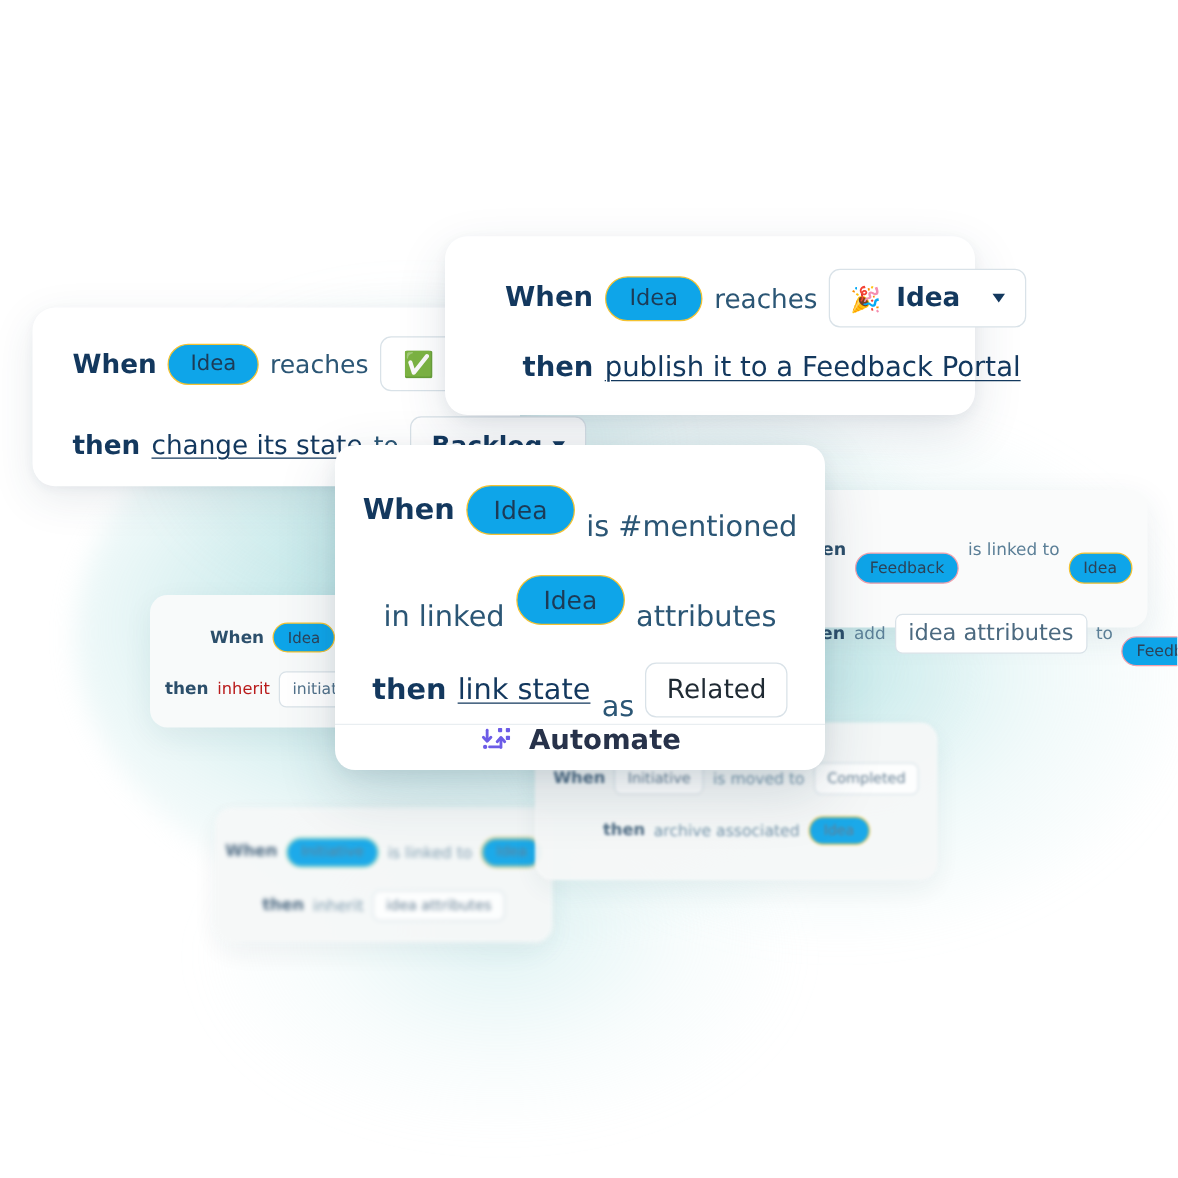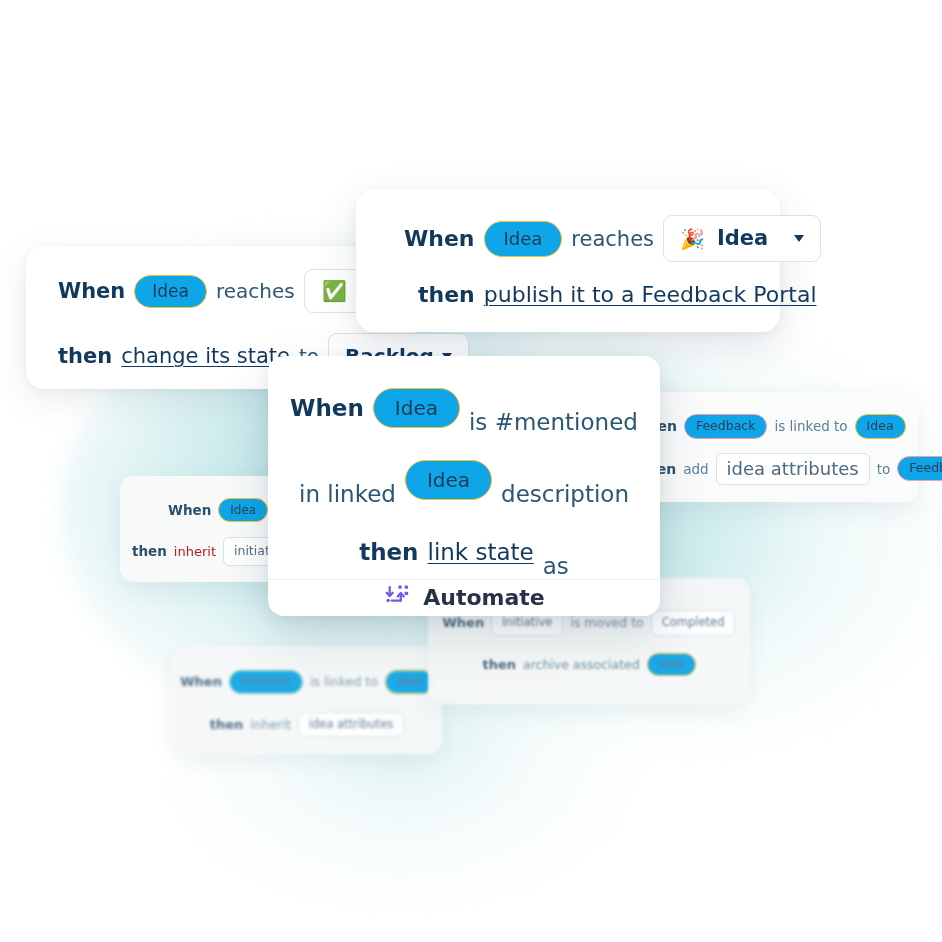--- a/index.html
+++ b/index.html
@@ -269,38 +269,38 @@
   #card-mention .t-plain { font-size: 23px; margin-top: 29px; }
   #card-mention .box.related { font-size: 21px; padding: 10px 16px; height: 44px; color: #1f2a33; }
   #card-mention .divider {
     height: 1px;
     background: #e9eef1;
     margin: 0 0 0 0;
   }
   #card-mention .footer {
     height: 62px;
     display: flex;
-    align-items: center;
+    align-items: flex-start;
     justify-content: center;
     gap: 14px;
     cursor: pointer;
   }
   #card-mention .footer .label {
     font-size: 22px;
     font-weight: 700;
     color: #27324a;
   }
 
   
   #card-feedback .row { justify-content: flex-start; }
   #card-feedback .row1 { padding-left: 18px; margin-top: 22px; font-size: 14px; gap: 7px; }
   #card-feedback .row2 { padding-left: 26px; margin-top: 14px; font-size: 14px; gap: 7px; }
   #card-feedback .t-when, #card-feedback .t-then { font-size: 14px; color: #2c4f6b; }
   #card-feedback .t-plain { font-size: 13.5px; color: #5b7f97; }
-  #card-feedback .pill { font-size: 12.5px; padding: 5px 11px; border-width: 1.3px; color: #2c4258; }
+  #card-feedback .pill { font-size: 12.5px; padding: 5px 11px; border-width: 1.3px; color: #2c4258; margin-top: 28px; }
   #card-feedback .box  { font-size: 18px; padding: 6px 10px; color: #4c6a80; border-radius: 6px; }
 
   
   #card-inherit .row { justify-content: flex-start; }
   #card-inherit .row1 { padding-left: 48px; margin-top: 22px; font-size: 13.5px; gap: 7px; }
   #card-inherit .row2 { padding-left: 12px; margin-top: 15px; font-size: 13.5px; gap: 7px; }
   #card-inherit .t-when, #card-inherit .t-then { font-size: 13.5px; color: #2c4f6b; }
   #card-inherit .t-plain { font-size: 13px; color: #b91c1c; }
   #card-inherit .pill { font-size: 12px; padding: 5px 11px; border-width: 1.3px; color: #2c4258; }
   #card-inherit .box  { font-size: 12.5px; padding: 7px 10px; color: #51718a; border-radius: 6px; }
@@ -433,26 +433,27 @@
   <div class="card" id="card-mention">
     <div class="body">
       <div class="row">
         <span class="t-when">When</span>
         <span class="pill idea">Idea</span>
         <span class="t-plain">is #mentioned</span>
       </div>
       <div class="row">
         <span class="t-plain">in linked</span>
         <span class="pill idea">Idea</span>
-        <span class="t-plain">description</span>
+        <span class="t-plain">attributes</span>
       </div>
       <div class="row">
         <span class="t-then">then</span>
         <span class="link">link state</span>
         <span class="t-plain">as</span>
+        <span class="box related">Related</span>
       </div>
     </div>
     <div class="divider"></div>
     <div class="footer">
       <span>
         <svg width="26" height="26" viewBox="0 0 24 24" fill="none">
           <rect x="14.2" y="2.2" width="3.1" height="3.1" rx="0.6" fill="#6c5ce7"></rect>
           <rect x="20.0" y="2.2" width="3.1" height="3.1" rx="0.6" fill="#6c5ce7"></rect>
           <rect x="20.0" y="8.0" width="3.1" height="3.1" rx="0.6" fill="#6c5ce7"></rect>
           <path d="M6.2 3.8 L6.2 11.4" stroke="#6c5ce7" stroke-width="2.1" stroke-linecap="round"></path>

